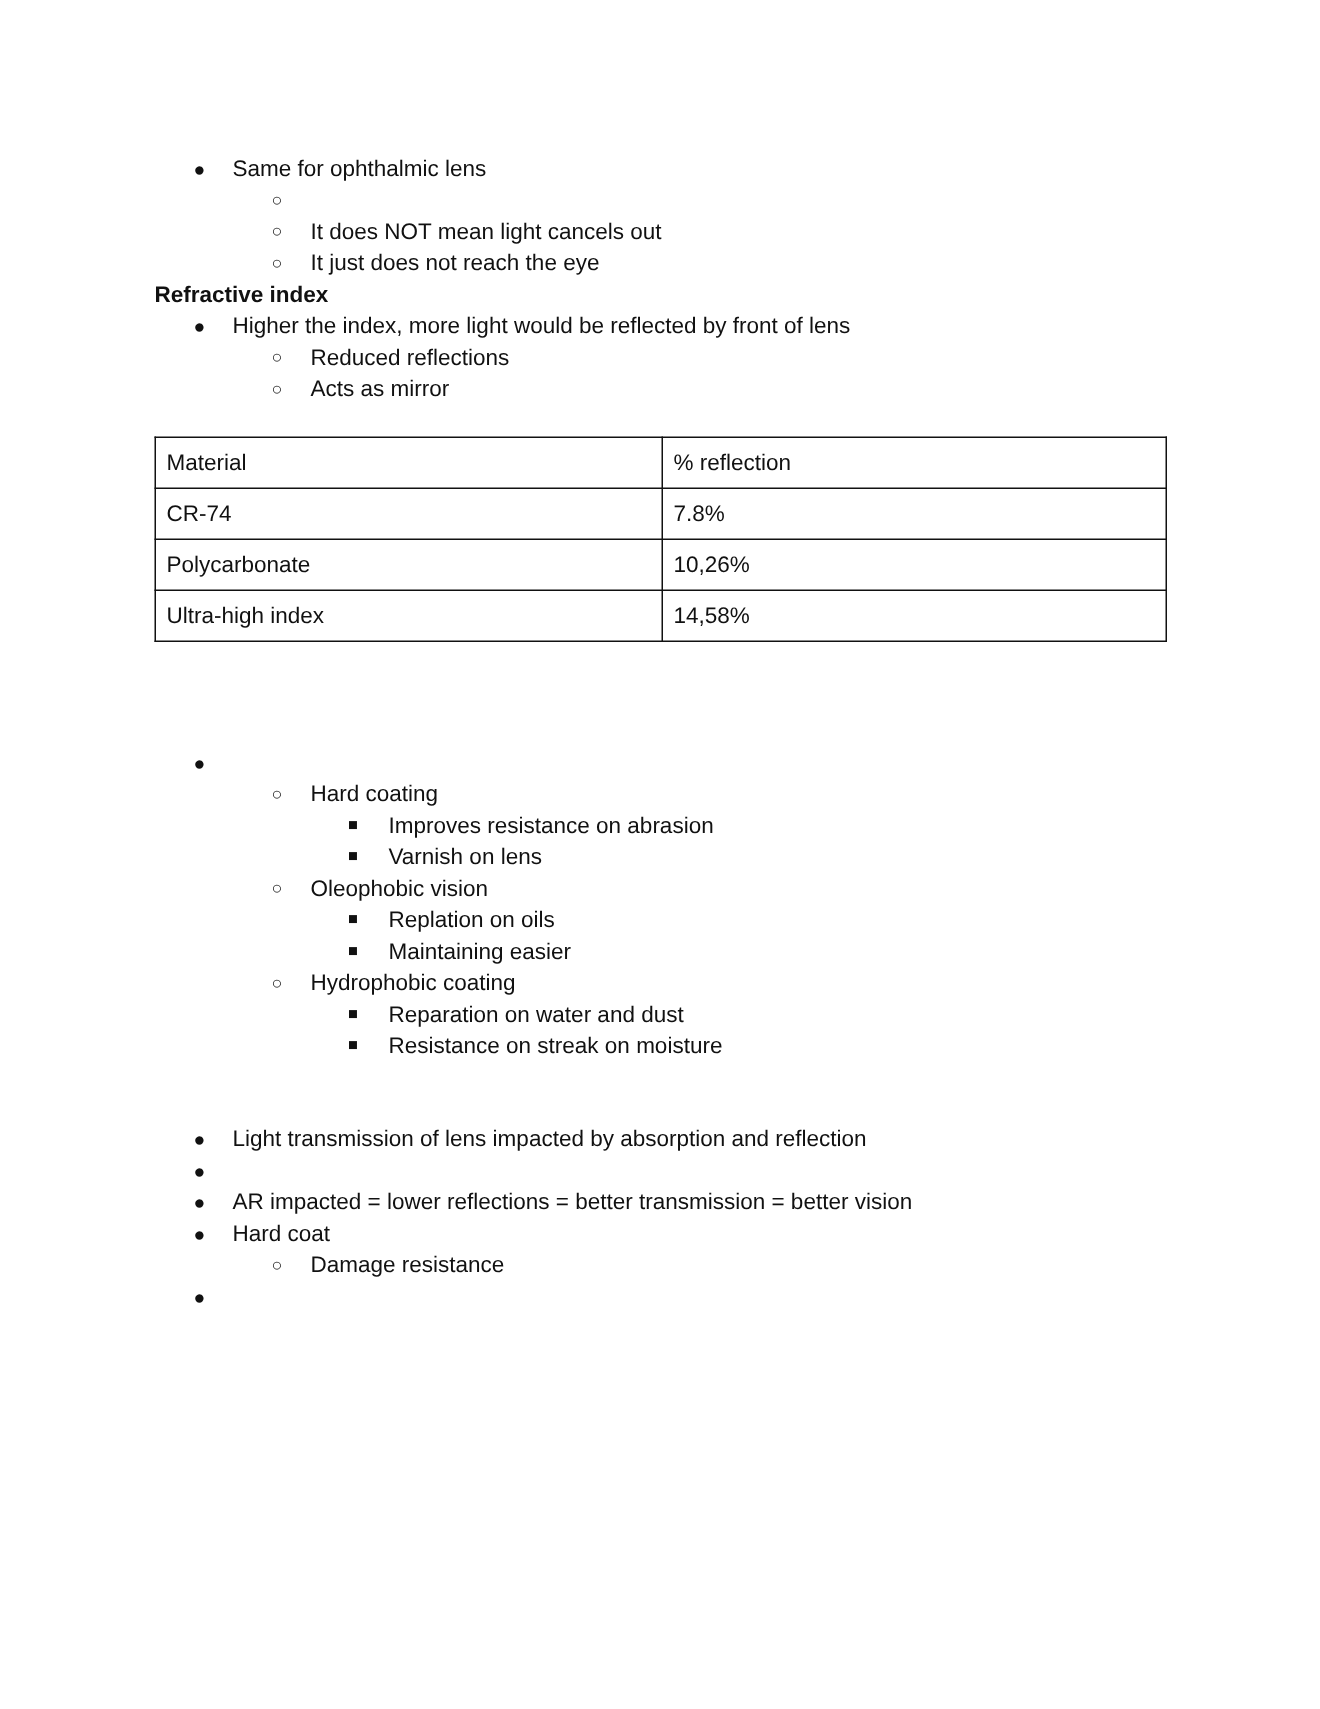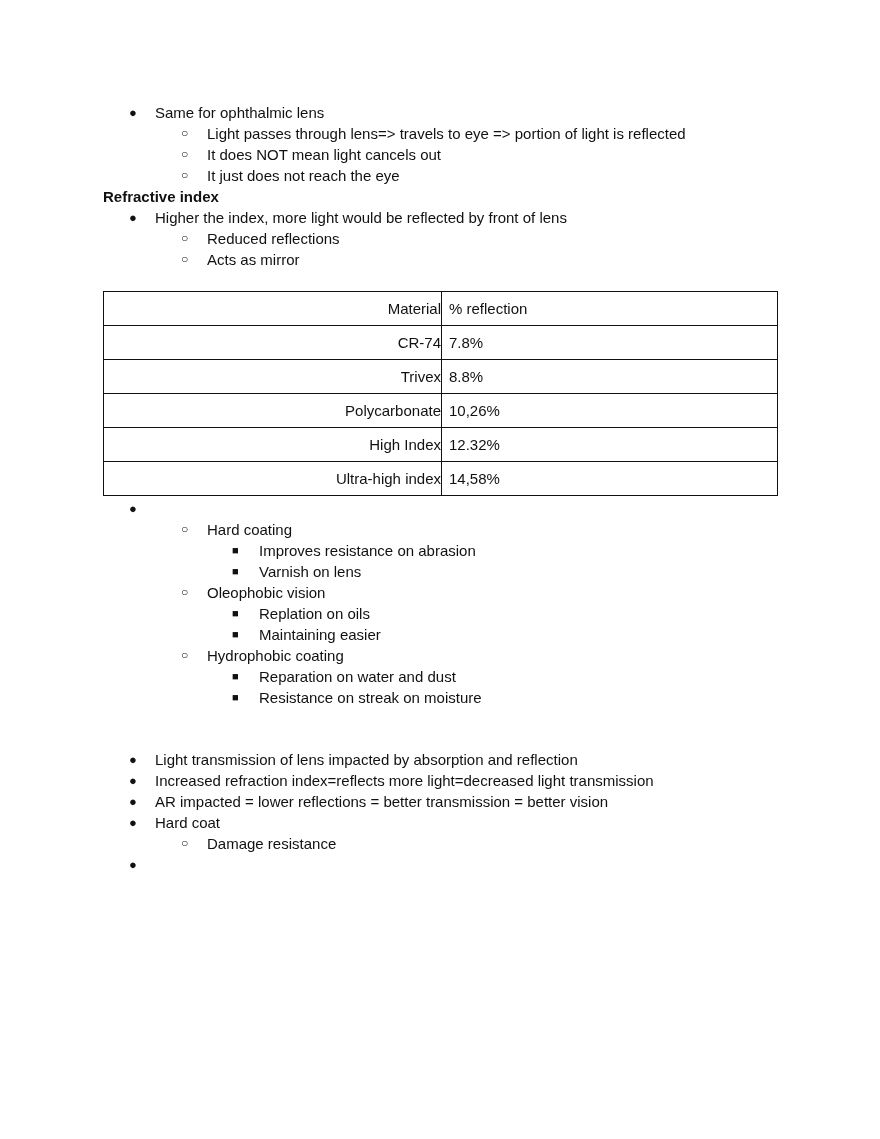--- a/index.html
+++ b/index.html
@@ -7,32 +7,31 @@
          font-family: "Liberation Sans", sans-serif; font-size: 15px; color: #111; }
   .line { position: absolute; white-space: nowrap; line-height: 21px; height: 21px; }
   .b1 .mk { position: absolute; left: -26px; top: 0; font-size: 13px; }
   .b2 .mk { position: absolute; left: -26px; top: 0; font-size: 12px; }
   .b3 .mk { position: absolute; left: -27px; top: 0; font-size: 11px; }
   .heading { font-weight: bold; text-align: right; }
   table.data { position: absolute; left: 103px; top: 291px; width: 675px;
                border-collapse: collapse; }
   table.data td { border: 1.5px solid #111; height: 33px; padding: 0 0 0 7px;
                   font-size: 15px; vertical-align: middle; }
-  table.data td.c1 { width: 330px; text-align: right; }
+  table.data td.c1 { width: 330px; }
 </style>
 </head>
 <body>
 
 <div class="line b1" style="left:155px;top:102px;">
   <span class="mk">●</span>
   <span>Same for ophthalmic lens</span>
 </div>
 <div class="line b2" style="left:207px;top:123px;">
   <span class="mk">○</span>
-  <span>Light passes through lens=&gt; travels to eye =&gt; portion of light is reflected</span>
 </div>
 <div class="line b2" style="left:207px;top:144px;">
   <span class="mk">○</span>
   <span>It does NOT mean light cancels out</span>
 </div>
 <div class="line b2" style="left:207px;top:165px;">
   <span class="mk">○</span>
   <span>It just does not reach the eye</span>
 </div>
 
@@ -54,30 +53,22 @@
   <tbody>
       <tr>
     <td class="c1">Material</td>
     <td>% reflection</td>
   </tr>
   <tr>
     <td class="c1">CR-74</td>
     <td>7.8%</td>
   </tr>
   <tr>
-    <td class="c1">Trivex</td>
-    <td>8.8%</td>
-  </tr>
-  <tr>
     <td class="c1">Polycarbonate</td>
     <td>10,26%</td>
-  </tr>
-  <tr>
-    <td class="c1">High Index</td>
-    <td>12.32%</td>
   </tr>
   <tr>
     <td class="c1">Ultra-high index</td>
     <td>14,58%</td>
   </tr>
 </tbody>
   </table>
 
 <div class="line b1" style="left:155px;top:498px;">
   <span class="mk">●</span>
@@ -118,21 +109,20 @@
   <span class="mk">■</span>
   <span>Resistance on streak on moisture</span>
 </div>
 
 <div class="line b1" style="left:155px;top:749px;">
   <span class="mk">●</span>
   <span>Light transmission of lens impacted by absorption and reflection</span>
 </div>
 <div class="line b1" style="left:155px;top:770px;">
   <span class="mk">●</span>
-  <span>Increased refraction index=reflects more light=decreased light transmission</span>
 </div>
 <div class="line b1" style="left:155px;top:791px;">
   <span class="mk">●</span>
   <span>AR impacted = lower reflections = better transmission = better vision</span>
 </div>
 <div class="line b1" style="left:155px;top:812px;">
   <span class="mk">●</span>
   <span>Hard coat</span>
 </div>
 <div class="line b2" style="left:207px;top:833px;">

